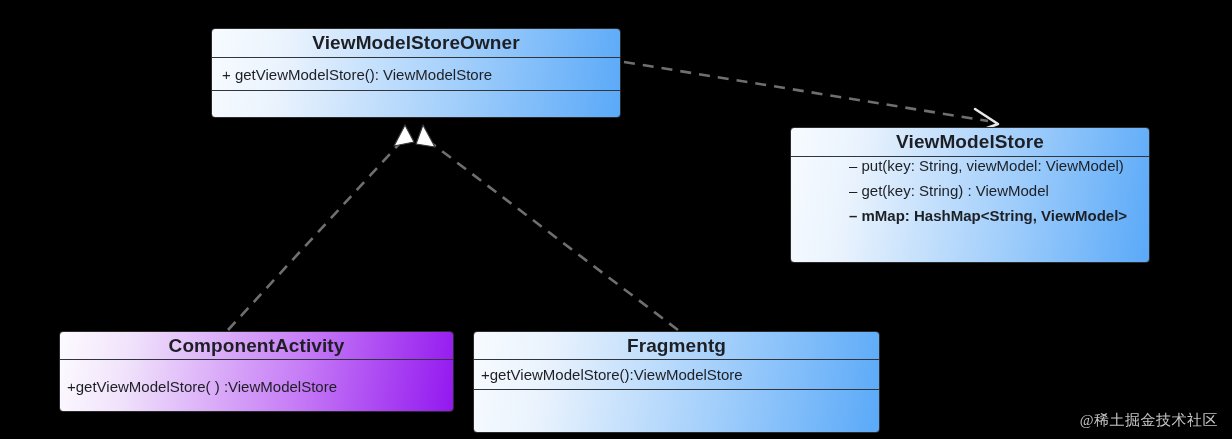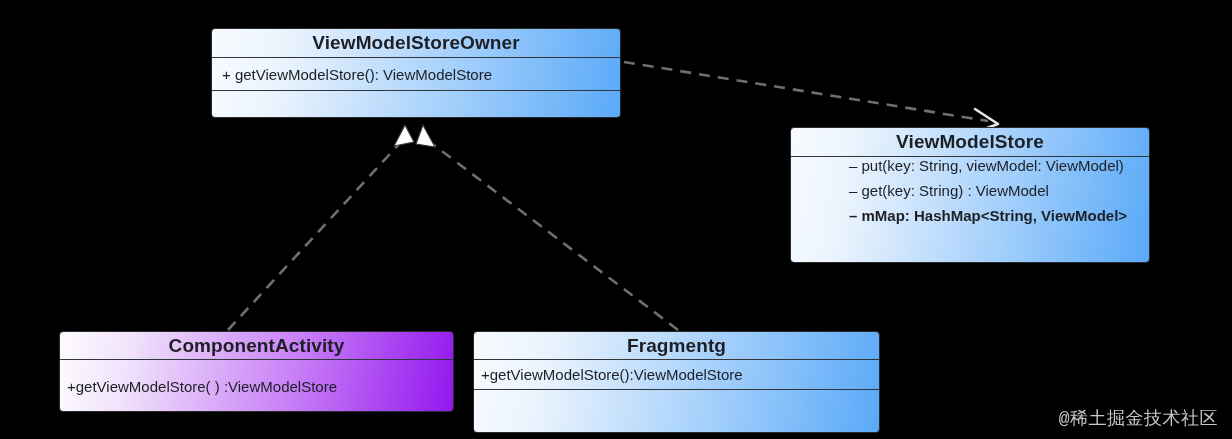--- a/index.html
+++ b/index.html
@@ -60,25 +60,25 @@
     width: 1232px;
     height: 439px;
     z-index: 2;
     pointer-events: none;
   }
   .watermark {
     position: absolute;
     right: 14px;
     bottom: 9px;
     color: #d7d7d7;
-    font-size: 18px;
+    font-size: 15px;
     letter-spacing: 0.5px;
     opacity: 0.92;
     z-index: 9;
-    font-family: Liberation Mono, monospace;
+    font-family: Liberation Serif, serif;
   }
 </style>
 </head>
 <body>
 
 <div id="canvas">
 
   <svg id="links" viewBox="0 0 1232 439" xmlns="http://www.w3.org/2000/svg">
 
     <g>

